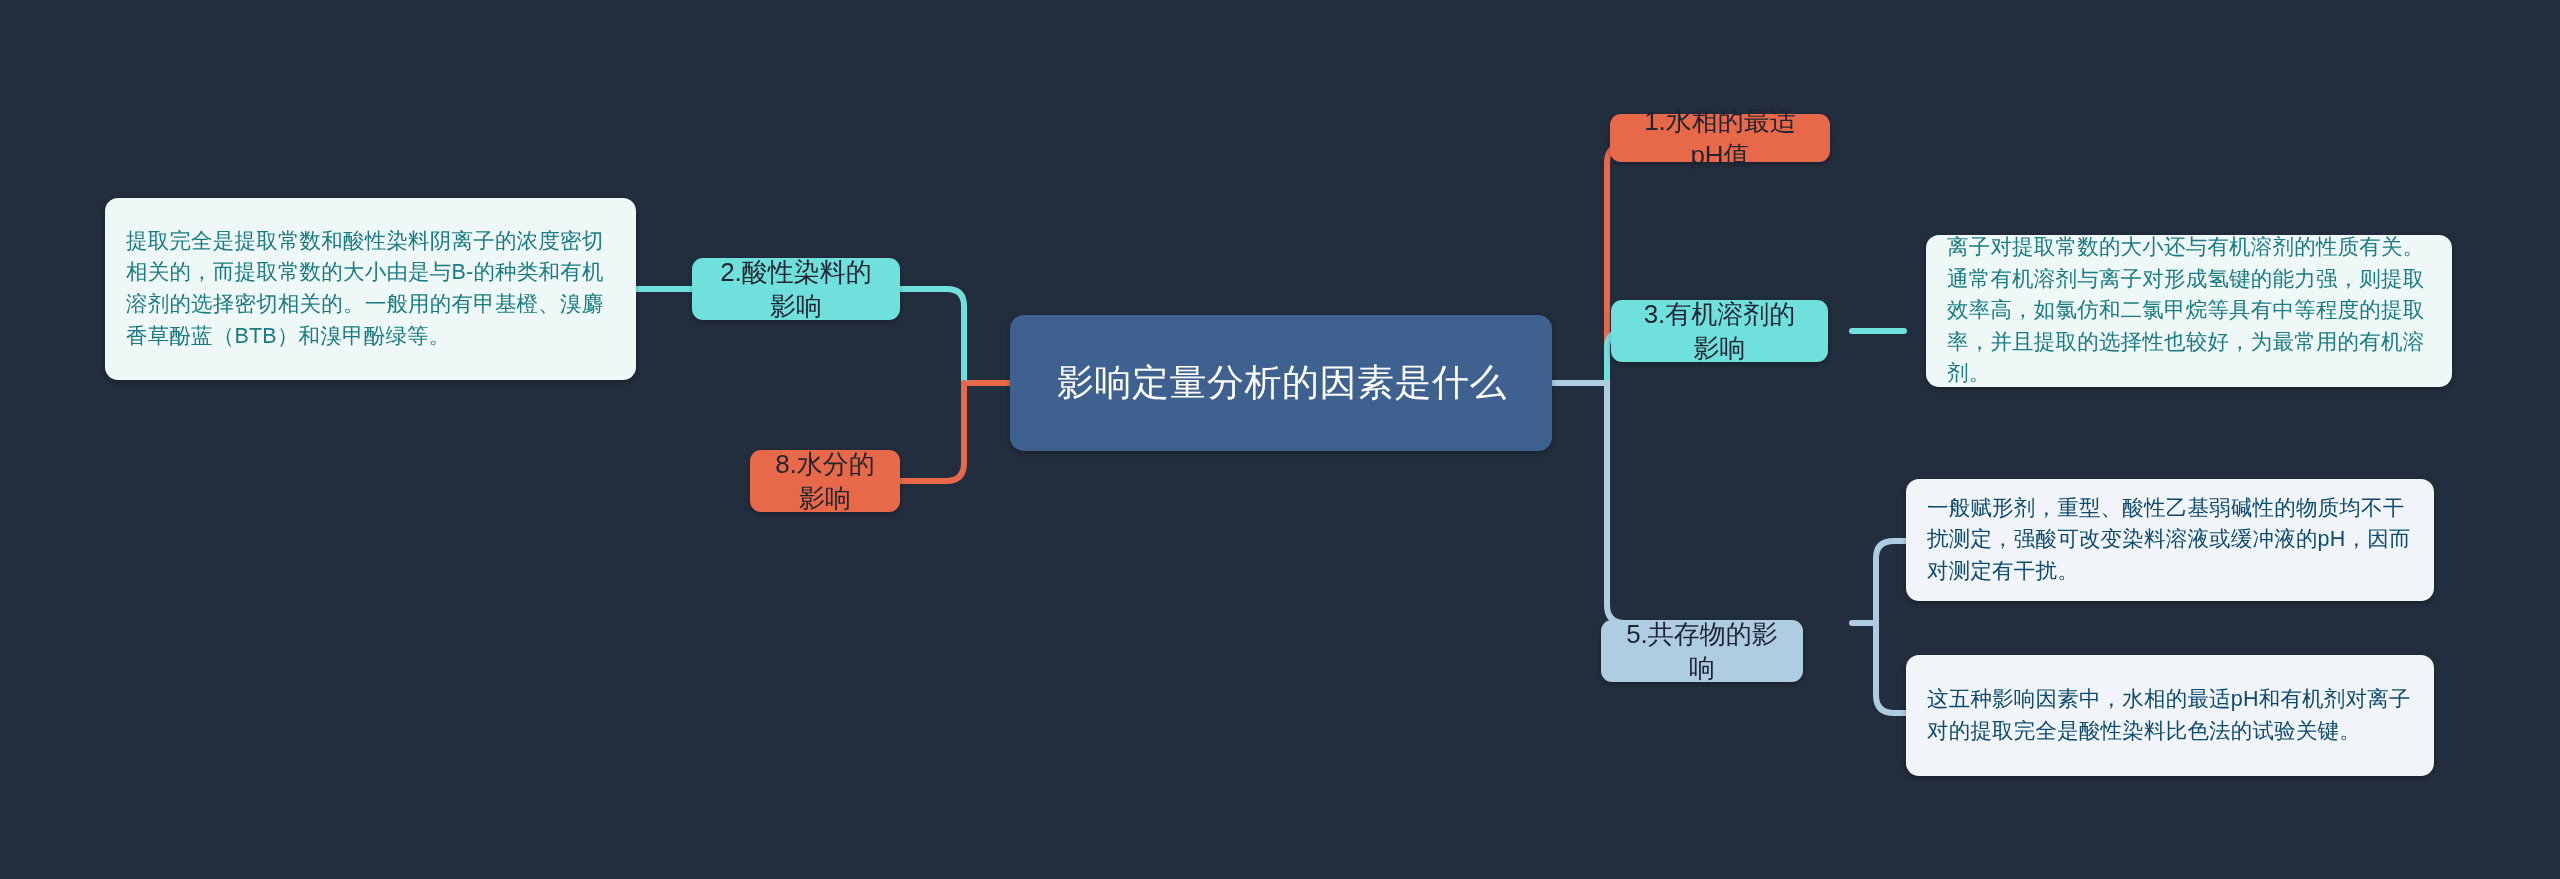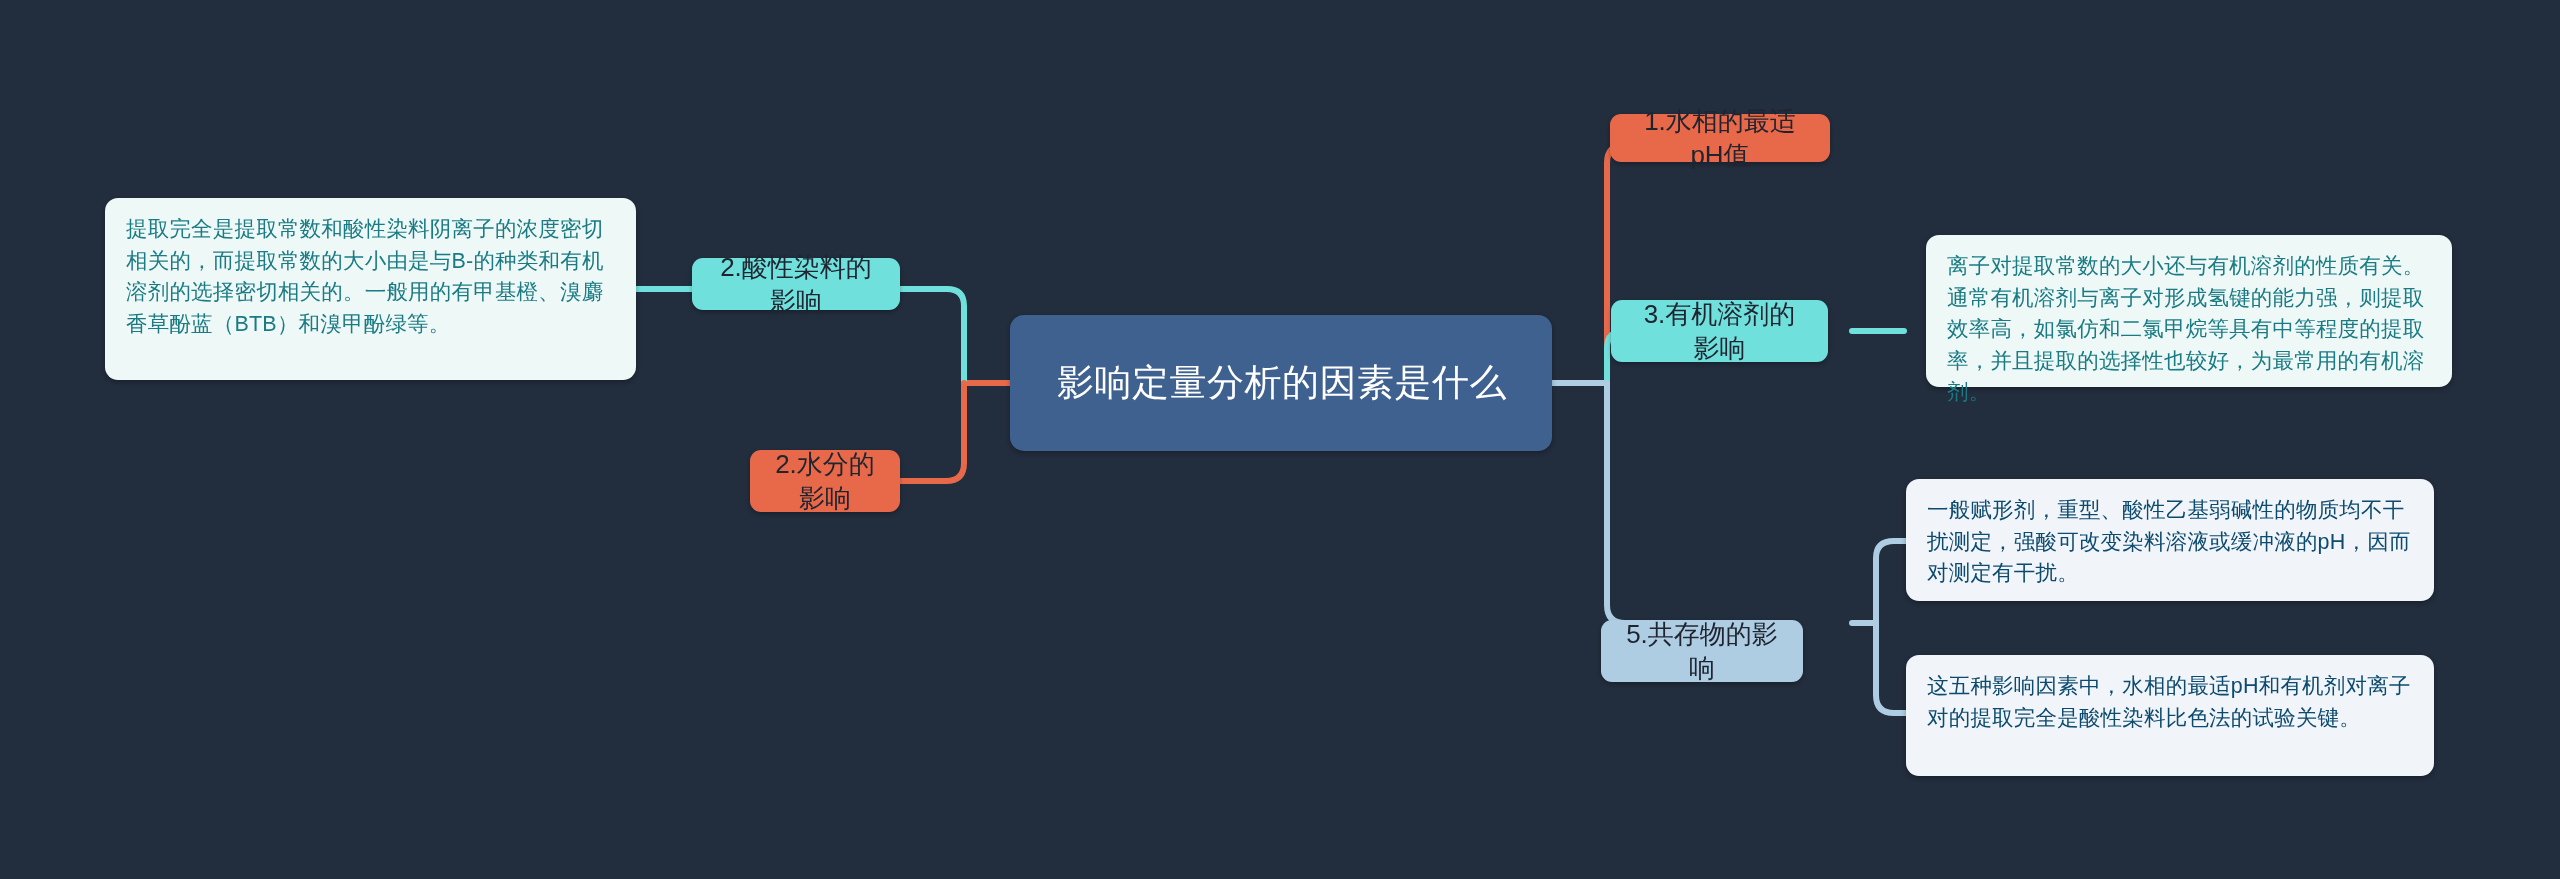--- a/index.html
+++ b/index.html
@@ -71,21 +71,21 @@
   .topic-blue   { background: #aecde3; }
 
   
   .node-note {
     border-radius: 13px;
     padding: 16px 20px 16px 21px;
     font-size: 21.5px;
     line-height: 1.47;
     text-align: left;
     justify-content: flex-start;
-    align-items: flex-start;
+    align-items: center;
     box-shadow: 0 2px 5px rgba(0,0,0,0.30);
     letter-spacing: 0.2px;
   }
   .note-teal {
     background: #eef8f6;
     color: #1a7b84;
   }
   .note-slate {
     background: #f1f5fa;
     color: #0c4a6e;
@@ -124,26 +124,26 @@
   </svg>
 
   <div class="node node-root" style="left:1010px; top:315px; width:542px; height:136px;padding-left:28px;">
     <span>影响定量分析的因素是什么</span>
   </div>
 
   <div class="node node-note note-teal" style="left:105px; top:198px; width:531px; height:182px;">
     <span class="note-text">提取完全是提取常数和酸性染料阴离子的浓度密切相关的，而提取常数的大小由是与B-的种类和有机溶剂的选择密切相关的。一般用的有甲基橙、溴麝香草酚蓝（BTB）和溴甲酚绿等。</span>
   </div>
 
-  <div class="node node-topic topic-cyan" style="left:692px; top:258px; width:208px; height:52px;">
+  <div class="node node-topic topic-cyan" style="left:692px; top:258px; width:208px; height:62px;">
     <span>2.酸性染料的影响</span>
   </div>
 
   <div class="node node-topic topic-orange" style="left:750px; top:450px; width:150px; height:62px;">
-    <span>2.水分的影响</span>
+    <span>8.水分的影响</span>
   </div>
 
   <div class="node node-topic topic-orange" style="left:1610px; top:114px; width:220px; height:48px;">
     <span>1.水相的最适pH值</span>
   </div>
 
   <div class="node node-topic topic-cyan" style="left:1611px; top:300px; width:217px; height:62px;">
     <span>3.有机溶剂的影响</span>
   </div>
 

